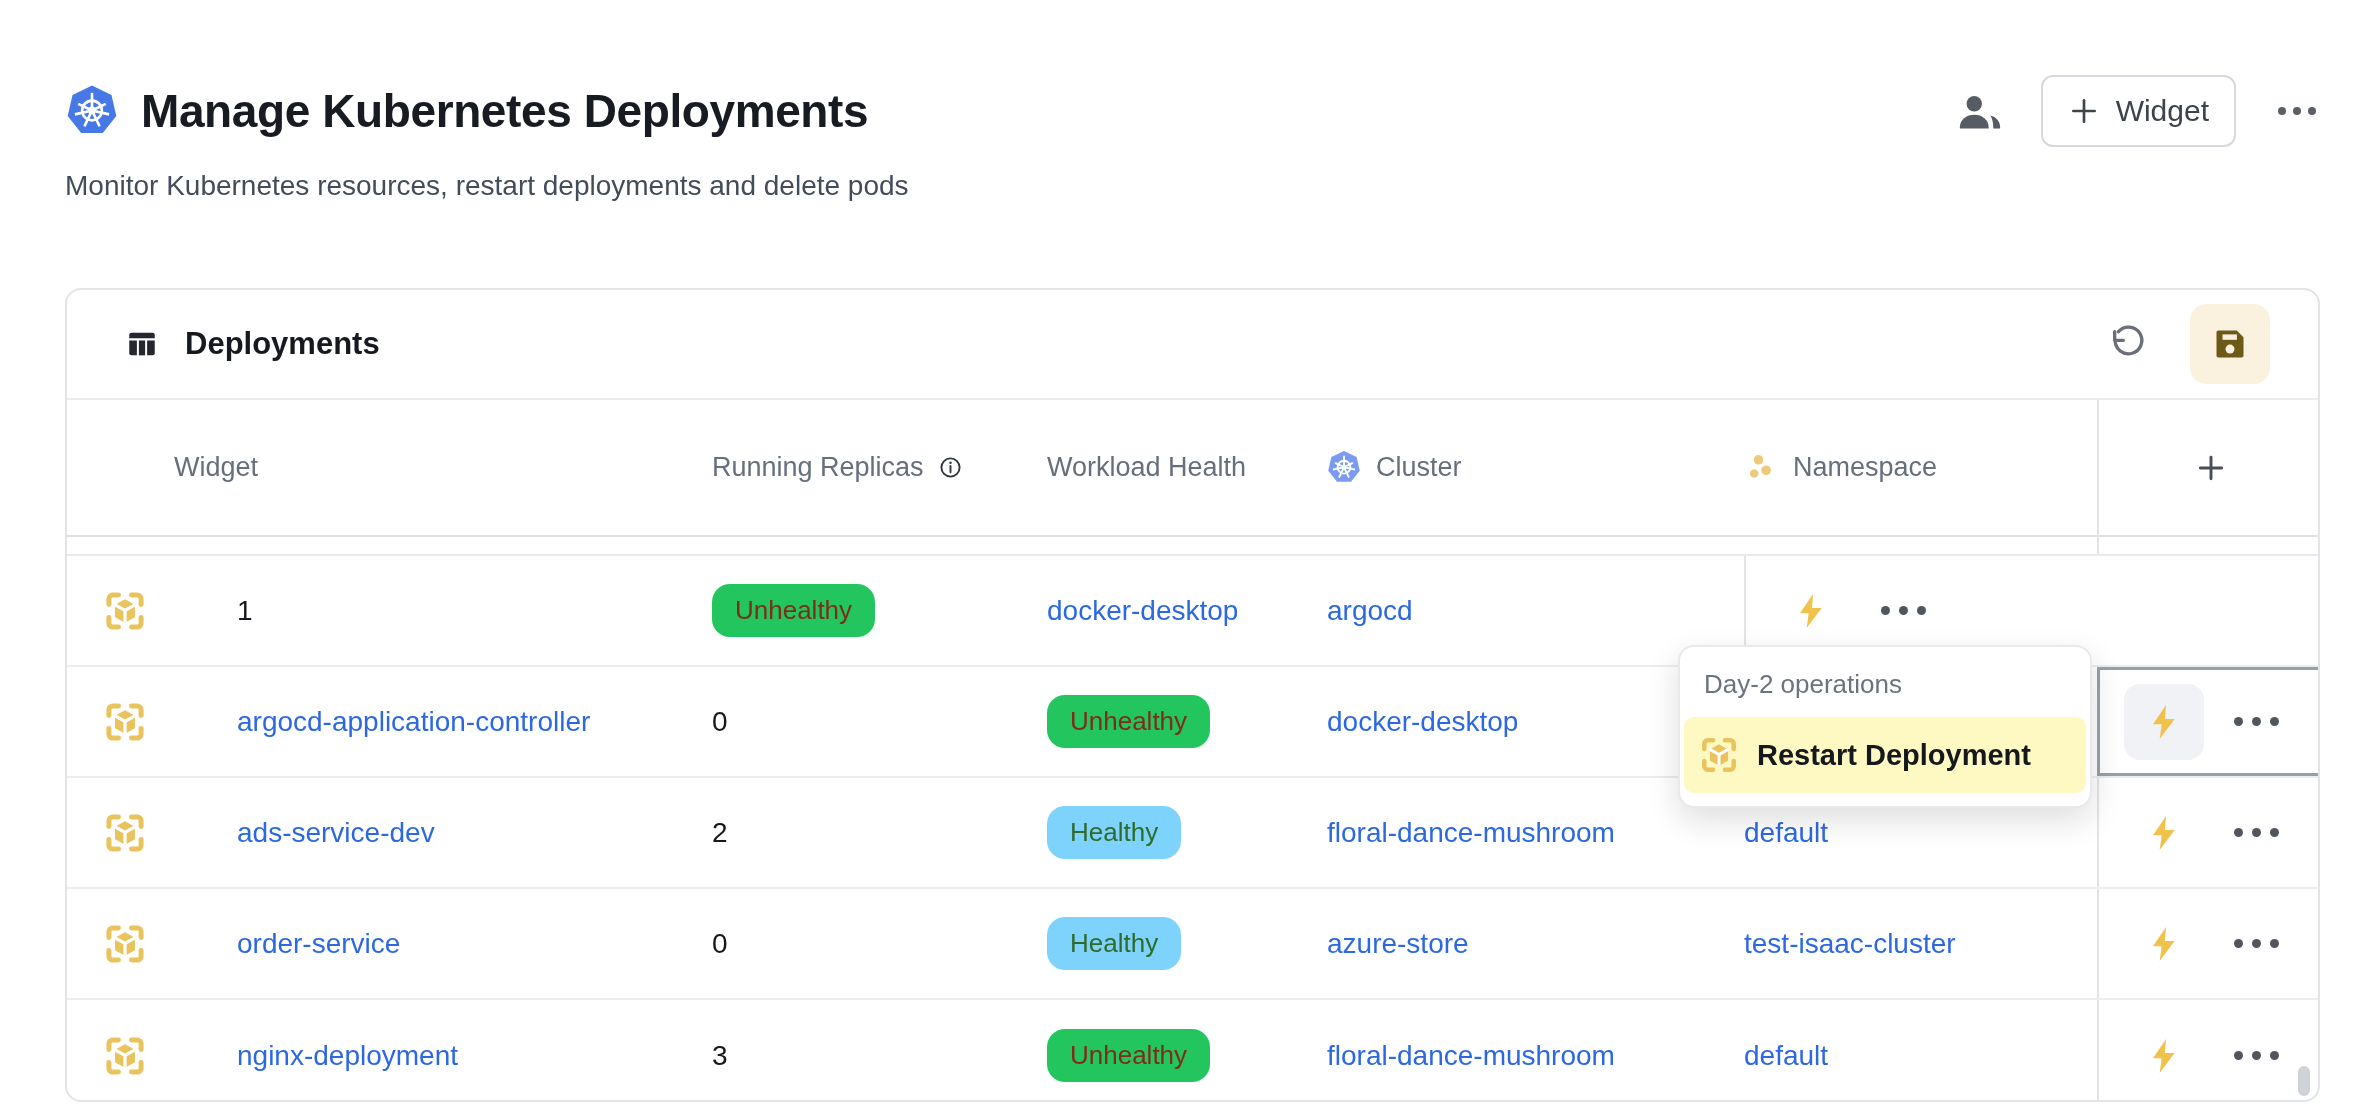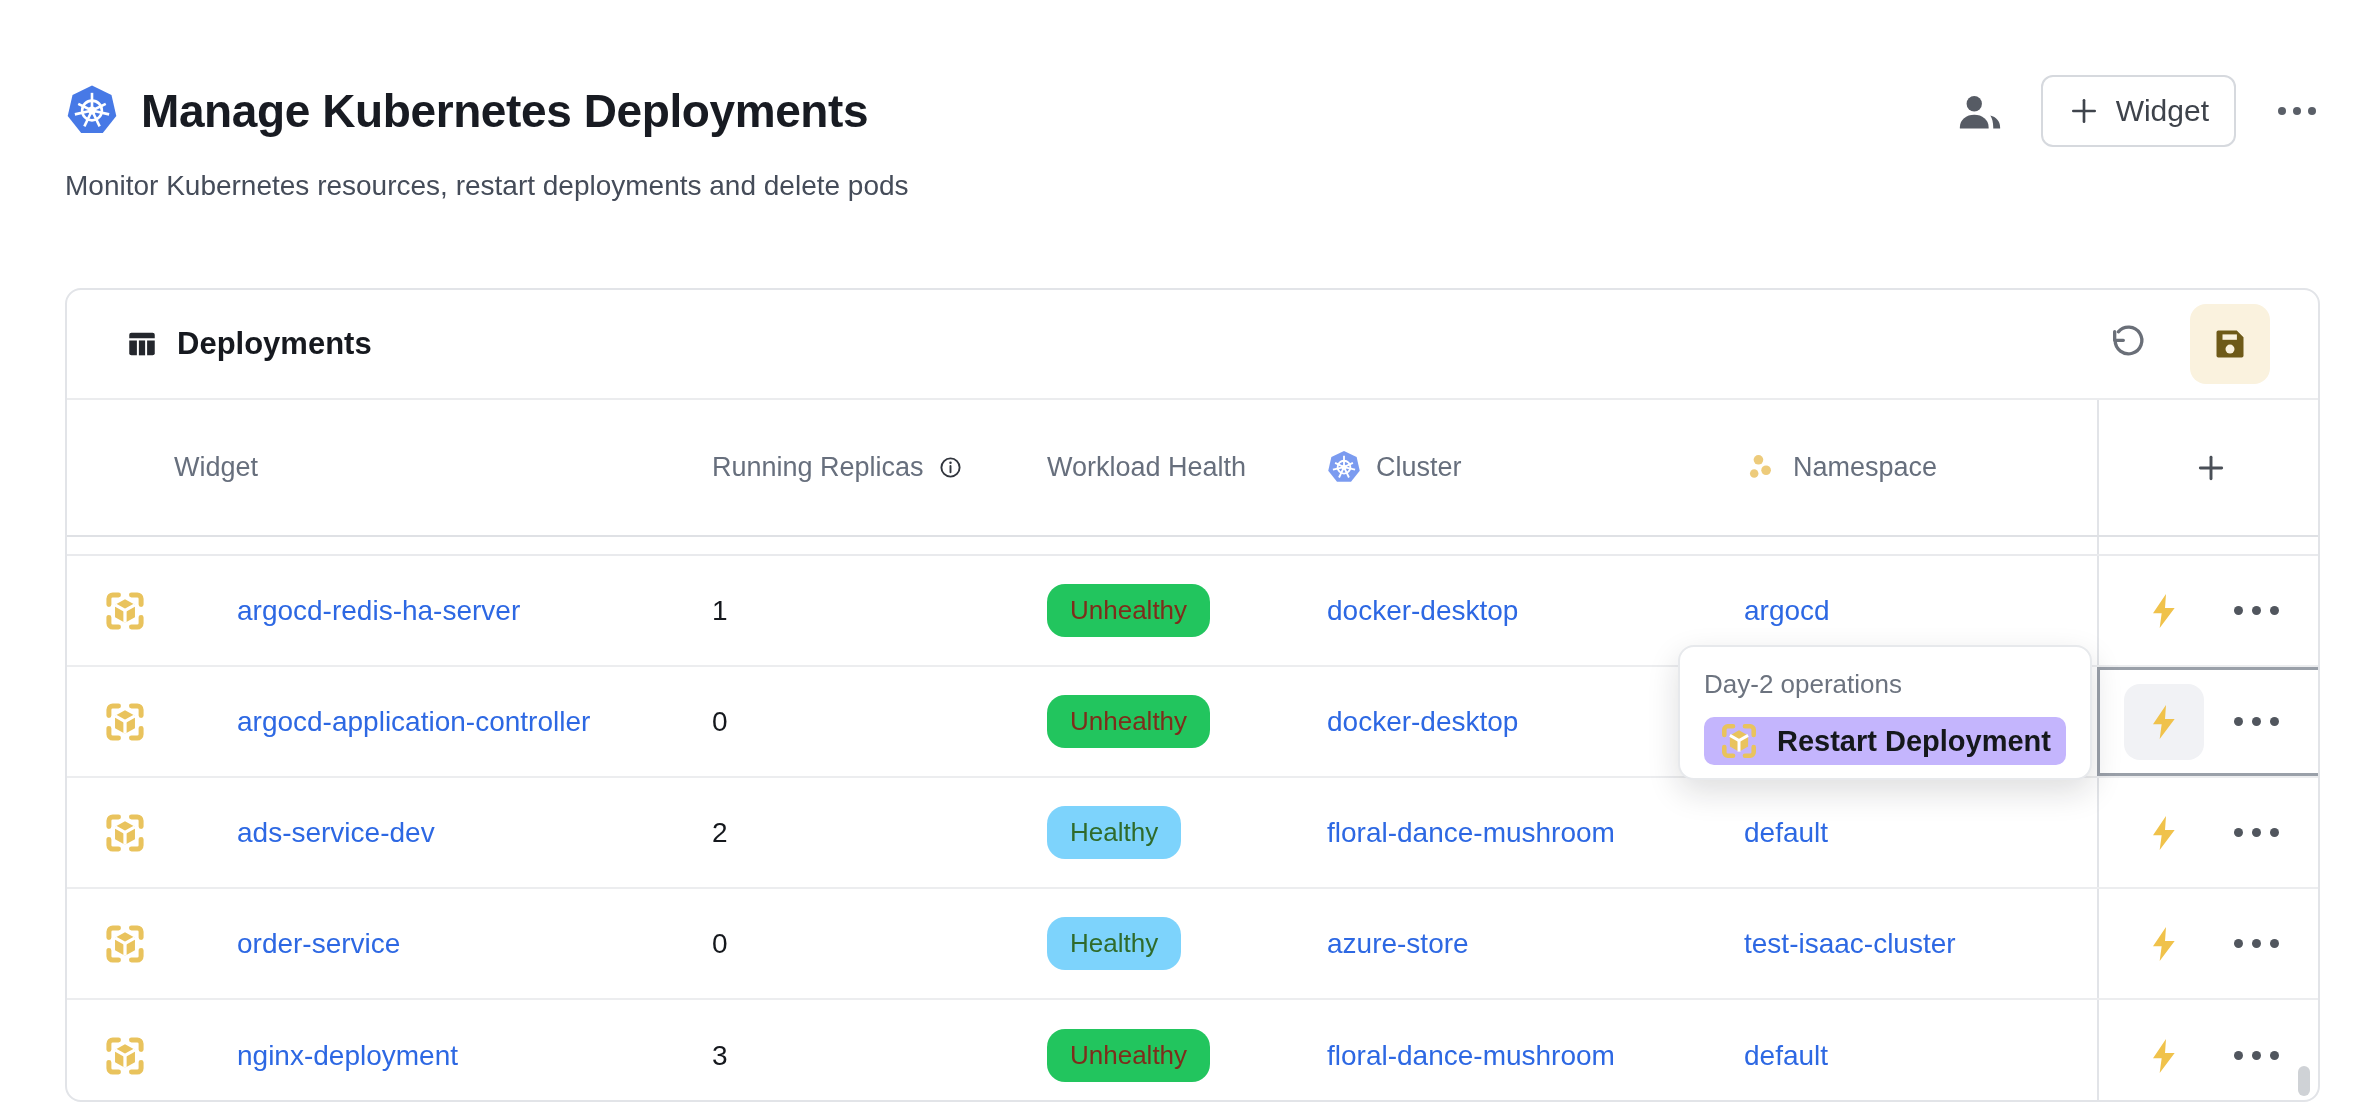--- a/index.html
+++ b/index.html
@@ -23,21 +23,21 @@
                 border:2px solid #D6D9DE; border-radius:12px; background:#fff;
                 font-size:30px; color:#3E434B; cursor:pointer; }
   .ellipsis { display:flex; gap:7px; align-items:center; cursor:pointer; padding:10px 4px; }
   .ellipsis .dot { width:8px; height:8px; border-radius:50%; background:#5A5F68; }
 
   
   .card { position:absolute; left:65px; top:288px; width:2255px; height:814px;
           background:#fff; border:2px solid #E2E4E8; border-radius:16px; overflow:hidden; }
   .card-header { height:110px; display:flex; align-items:center;
                  padding:0 48px 0 58px; border-bottom:2px solid #EBECEE; }
-  .card-title { display:flex; align-items:center; gap:18px; flex:1;
+  .card-title { display:flex; align-items:center; gap:26px; flex:1;
                 font-size:31px; font-weight:700; color:#16191F; }
   .refresh-btn { width:46px; height:46px; display:flex; align-items:center; justify-content:center; cursor:pointer; }
   .save-btn { width:80px; height:80px; margin-left:40px; border-radius:16px; background:#FAF2DE;
               display:flex; align-items:center; justify-content:center; cursor:pointer; }
 
   
   .grid-cols { display:grid; grid-template-columns:135px 475px 335px 280px 417px 353px 225px;
                padding-left:35px; align-items:center; }
   .thead { height:137px; border-bottom:2px solid #DFE1E5; color:#676F7D; font-size:27px; }
   .th { display:flex; align-items:center; gap:15px; }
@@ -63,21 +63,21 @@
                display:flex; align-items:center; justify-content:center; cursor:pointer; }
   .actions-cell.focused .bolt-wrap { background:#F1F2F5; }
   .row-dots { display:flex; gap:9px; margin-left:28px; cursor:pointer; padding:10px 2px; }
   .row-dots .dot { width:9px; height:9px; border-radius:50%; background:#51565E; }
 
   
   .menu { position:absolute; left:1678px; top:645px; width:414px; z-index:6;
           background:#fff; border:2px solid #E7E9EC; border-radius:16px; padding-bottom:13px;
           box-shadow:0 12px 32px rgba(20,24,31,0.14); }
   .menu-label { padding:22px 12px 17px 24px; font-size:26px; color:#6C737F; }
-  .menu-item { margin:0 24px; height:48px; border-radius:10px; background:#c4b5fd;
+  .menu-item { margin:0 4px; height:76px; border-radius:10px; background:#fef9c3;
                display:flex; align-items:center; gap:17px; padding-left:14px;
                font-size:29px; font-weight:600; color:#15181C; cursor:pointer; }
   .menu-item .cube-icon { width:42px; height:42px; }
 
   .scroll-thumb { position:absolute; right:8px; bottom:4px; width:12px; height:30px;
                   border-radius:7px; background:#CFD2D6; }
 </style>
 </head>
 <body>
 
@@ -213,21 +213,20 @@
           <path d="M20.4 15.4v3a2 2 0 0 1-2 2h-3"></path>
           <path d="M8.6 20.4h-3a2 2 0 0 1-2-2v-3"></path>
         </g>
         <polygon points="12,5.9 17.2,8.8 17.2,15.2 12,18.1 6.8,15.2 6.8,8.8" fill="#E9C35D"></polygon>
         <g stroke="#ffffff" stroke-width="1.7" fill="none">
           <polyline points="6.8,8.8 12,11.7 17.2,8.8"></polyline>
           <line x1="12" y1="11.7" x2="12" y2="18.1"></line>
         </g>
       </svg>
     </div>
-    <div><a class="link">argocd-redis-ha-server</a></div>
     <div class="replicas-val">1</div>
     <div><span class="badge unhealthy">Unhealthy</span></div>
     <div><a class="link">docker-desktop</a></div>
     <div><a class="link">argocd</a></div>
     <div class="actions-cell">
       <div class="bolt-wrap">
         <svg width="40" height="40" viewBox="0 0 24 24">
           <polygon points="13.2,1.8 5.4,13.4 10.6,13.4 9.4,22.2 18.4,10.2 12.6,10.2" fill="#F0C24B"></polygon>
         </svg>
       </div>

